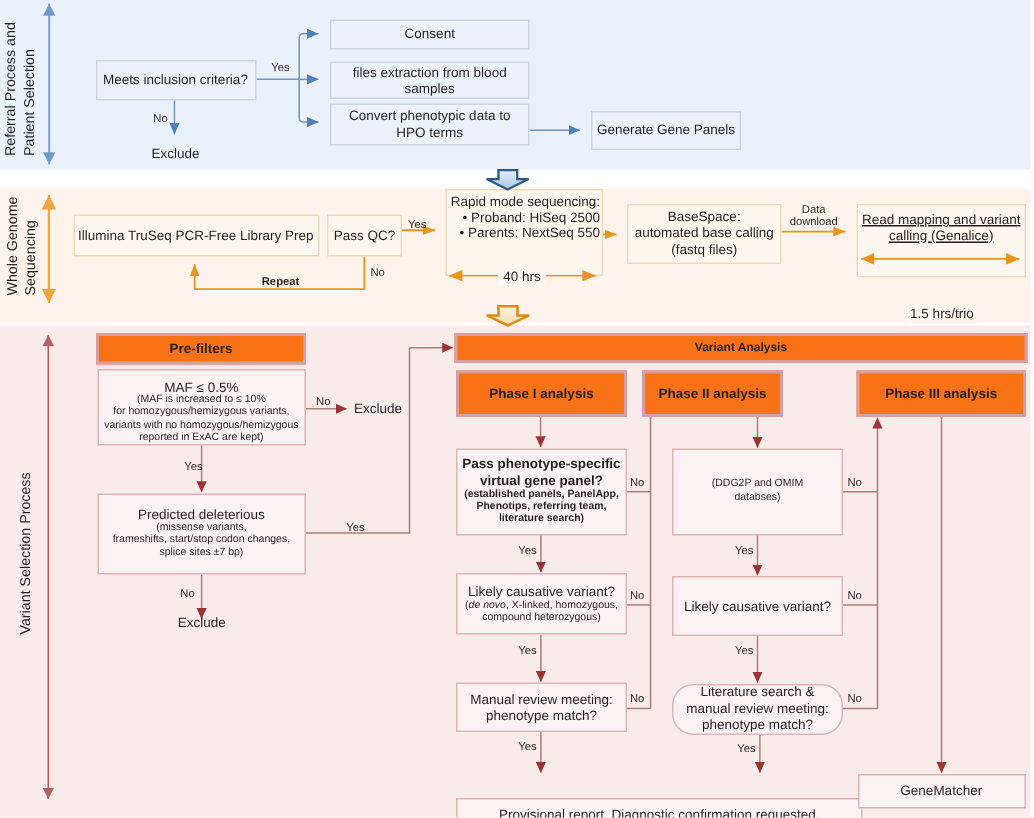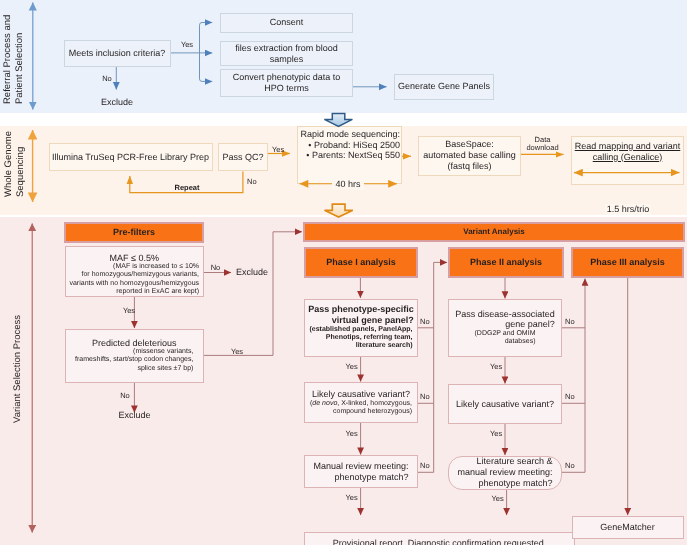--- a/index.html
+++ b/index.html
@@ -14,21 +14,21 @@
   #band3{top:217px;width:687px;height:328px;background:#faebeb;}
 
   .vlabel{position:absolute;writing-mode:vertical-rl;transform:rotate(180deg);
           text-align:left;font-size:9.5px;line-height:12.4px;white-space:pre-line;}
 
   .box{position:absolute;box-sizing:border-box;display:flex;flex-direction:column;
        align-items:center;justify-content:center;text-align:center;white-space:pre-line;
        font-size:9px;line-height:11px;}
   .b1{border:1px solid #ccd6e0;background:#edf2fa;}
   .b2{border:1px solid #eed9bd;background:#fdf7f0;}
-  .b3{border:1px solid #ddb4b5;background:#fbf2f3;text-align:right;}
+  .b3{border:1px solid #ddb4b5;background:#fbf2f3;}
   .b3h{border:2px solid #d79fa2;background:#f97316;font-weight:bold;font-size:9px;}
   .b3h.small{font-size:8px;}
 
   .sub{font-size:7px;line-height:8.3px;white-space:pre-line;}
   .ttl{font-size:9px;line-height:10.6px;white-space:pre-line;}
 
   .lbl{position:absolute;font-size:7.5px;line-height:9px;white-space:pre-line;text-align:center;}
   .plain{position:absolute;font-size:9px;line-height:11px;text-align:center;}
 
   svg.ov{position:absolute;left:0;top:0;width:689px;height:545px;overflow:visible;}
@@ -192,41 +192,39 @@
 </div>
 <div class="plain" style="left:225px;top:266.5px;width:54px;">Exclude</div>
 <div class="plain" style="left:107.5px;top:410px;width:54px;">Exclude</div>
 <div class="lbl" style="left:207.5px;top:262.5px;width:16px;">No</div>
 <div class="lbl" style="left:117px;top:306px;width:24px;">Yes</div>
 <div class="lbl" style="left:225px;top:346.5px;width:24px;">Yes</div>
 <div class="lbl" style="left:117px;top:391px;width:16px;">No</div>
 
 <div class="box b3h small" style="left:303px;top:222px;width:382px;height:19.5px;">Variant Analysis</div>
 <div class="box b3h" style="left:304px;top:247px;width:114px;height:31px;">Phase I analysis</div>
-<div class="box b3h" style="left:448px;top:247px;width:116px;height:31px;">Phase II analysis</div>
+<div class="box b3h" style="left:428px;top:247px;width:94px;height:31px;">Phase II analysis</div>
 <div class="box b3h" style="left:571px;top:247px;width:113px;height:31px;">Phase III analysis</div>
 
 <div class="box b3" style="left:304px;top:298.5px;width:114px;height:58px;font-weight:bold;">
   <span class="ttl">Pass phenotype-specific
 virtual gene panel?</span>
   <span class="sub">(established panels, PanelApp,
 Phenotips, referring team,
 literature search)</span>
 </div>
 <div class="box b3" style="left:304px;top:382px;width:114px;height:41px;">
   <span class="ttl">Likely causative variant?</span>
   <span class="sub"><span>(</span><i>de novo</i><span>, X-linked, homozygous,
 compound heterozygous)</span></span>
 </div>
 <div class="box b3" style="left:304px;top:455px;width:114px;height:33px;">Manual review meeting:
 phenotype match?</div>
 
 <div class="box b3" style="left:448px;top:299px;width:114px;height:57.5px;">
-  <span class="ttl">Pass disease-associated
-gene panel?</span>
   <span class="sub">(DDG2P and OMIM
 databses)</span>
 </div>
 <div class="box b3" style="left:448px;top:384px;width:114px;height:40px;">Likely causative variant?</div>
 <div class="box b3" style="left:448px;top:455.5px;width:114px;height:34px;border-radius:14px;">Literature search &amp;
 manual review meeting:
 phenotype match?</div>
 
 <div class="box b3" style="left:304px;top:532px;width:271px;height:23px;text-decoration:underline;">Provisional report. Diagnostic confirmation requested.</div>
 <div class="box b3" style="left:571.5px;top:516px;width:112px;height:23px;">GeneMatcher</div>

